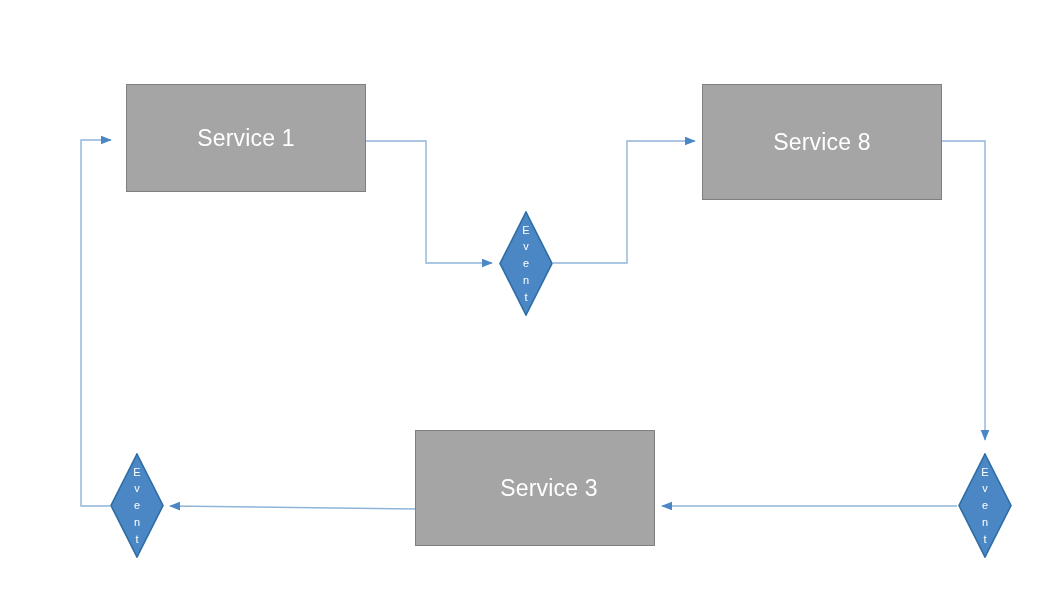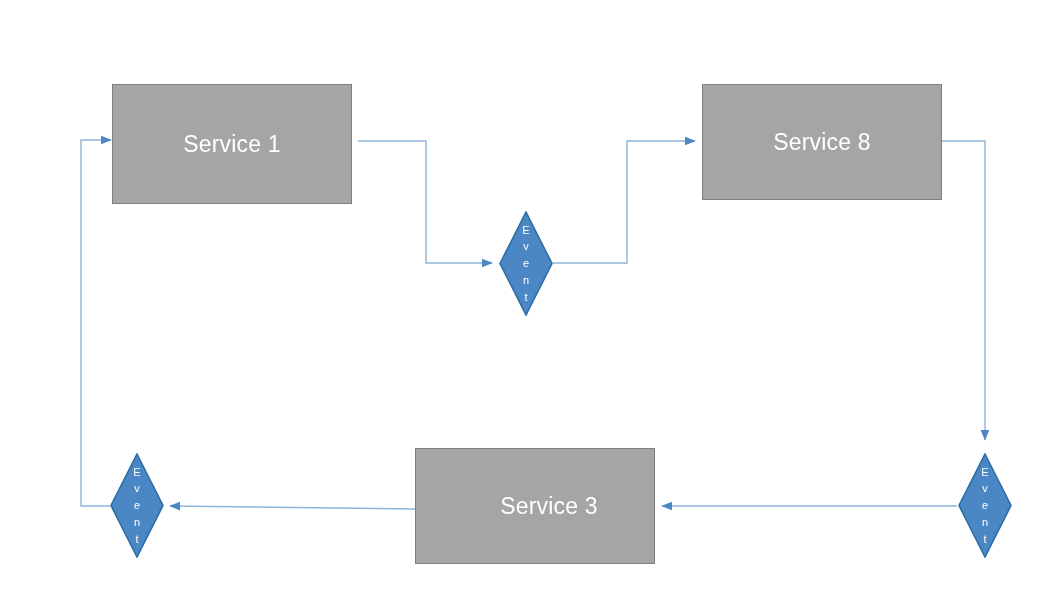--- a/index.html
+++ b/index.html
@@ -81,29 +81,29 @@
     <g id="edge-paths" fill="none" stroke="#8fb4d9" stroke-width="1.4">
         <path d="M 358 141 L 426 141 L 426 263 L 492 263" stroke="#8fb4d9" fill="none" stroke-width="1.4" marker-end="url(#arrowhead)"></path>
         <path d="M 553 263 L 627 263 L 627 141 L 695 141" stroke="#8fb4d9" fill="none" stroke-width="1.4" marker-end="url(#arrowhead)"></path>
         <path d="M 942 141 L 985 141 L 985 440" stroke="#8fb4d9" fill="none" stroke-width="1.4" marker-end="url(#arrowhead)"></path>
         <path d="M 957 506 L 662 506" stroke="#8fb4d9" fill="none" stroke-width="1.4" marker-end="url(#arrowhead)"></path>
         <path d="M 415 509 L 170 506" stroke="#8fb4d9" fill="none" stroke-width="1.4" marker-end="url(#arrowhead)"></path>
         <path d="M 110 506 L 81 506 L 81 140 L 111 140" stroke="#8fb4d9" fill="none" stroke-width="1.4" marker-end="url(#arrowhead)"></path>
       </g>
   </svg>
 
-  <div class="node-service" style="left:112px; top:84px; width:240px; height:120px;">
+  <div class="node-service" style="left:126px; top:84px; width:240px; height:108px;">
     <span>Service 1</span>
   </div>
 
   <div class="node-service" style="left:702px; top:84px; width:240px; height:116px;">
     <span>Service 8</span>
   </div>
 
-  <div class="node-service" style="left:415px; top:448px; width:240px; height:116px;padding-left:28px;">
+  <div class="node-service" style="left:415px; top:430px; width:240px; height:116px;padding-left:28px;">
     <span>Service 3</span>
   </div>
 
   <div class="node-event" style="left:499px; top:211px; width:54px; height:105px;">
     <svg class="diamond-svg" viewBox="0 0 54 105" width="54" height="105" xmlns="http://www.w3.org/2000/svg">
       <polygon points="27,1 53,52.5 27,104 1,52.5" fill="#4a87c4" stroke="#2e6da4" stroke-width="1.6"></polygon>
     </svg>
     <div class="event-label">
         <span>E</span>
         <span>v</span>

